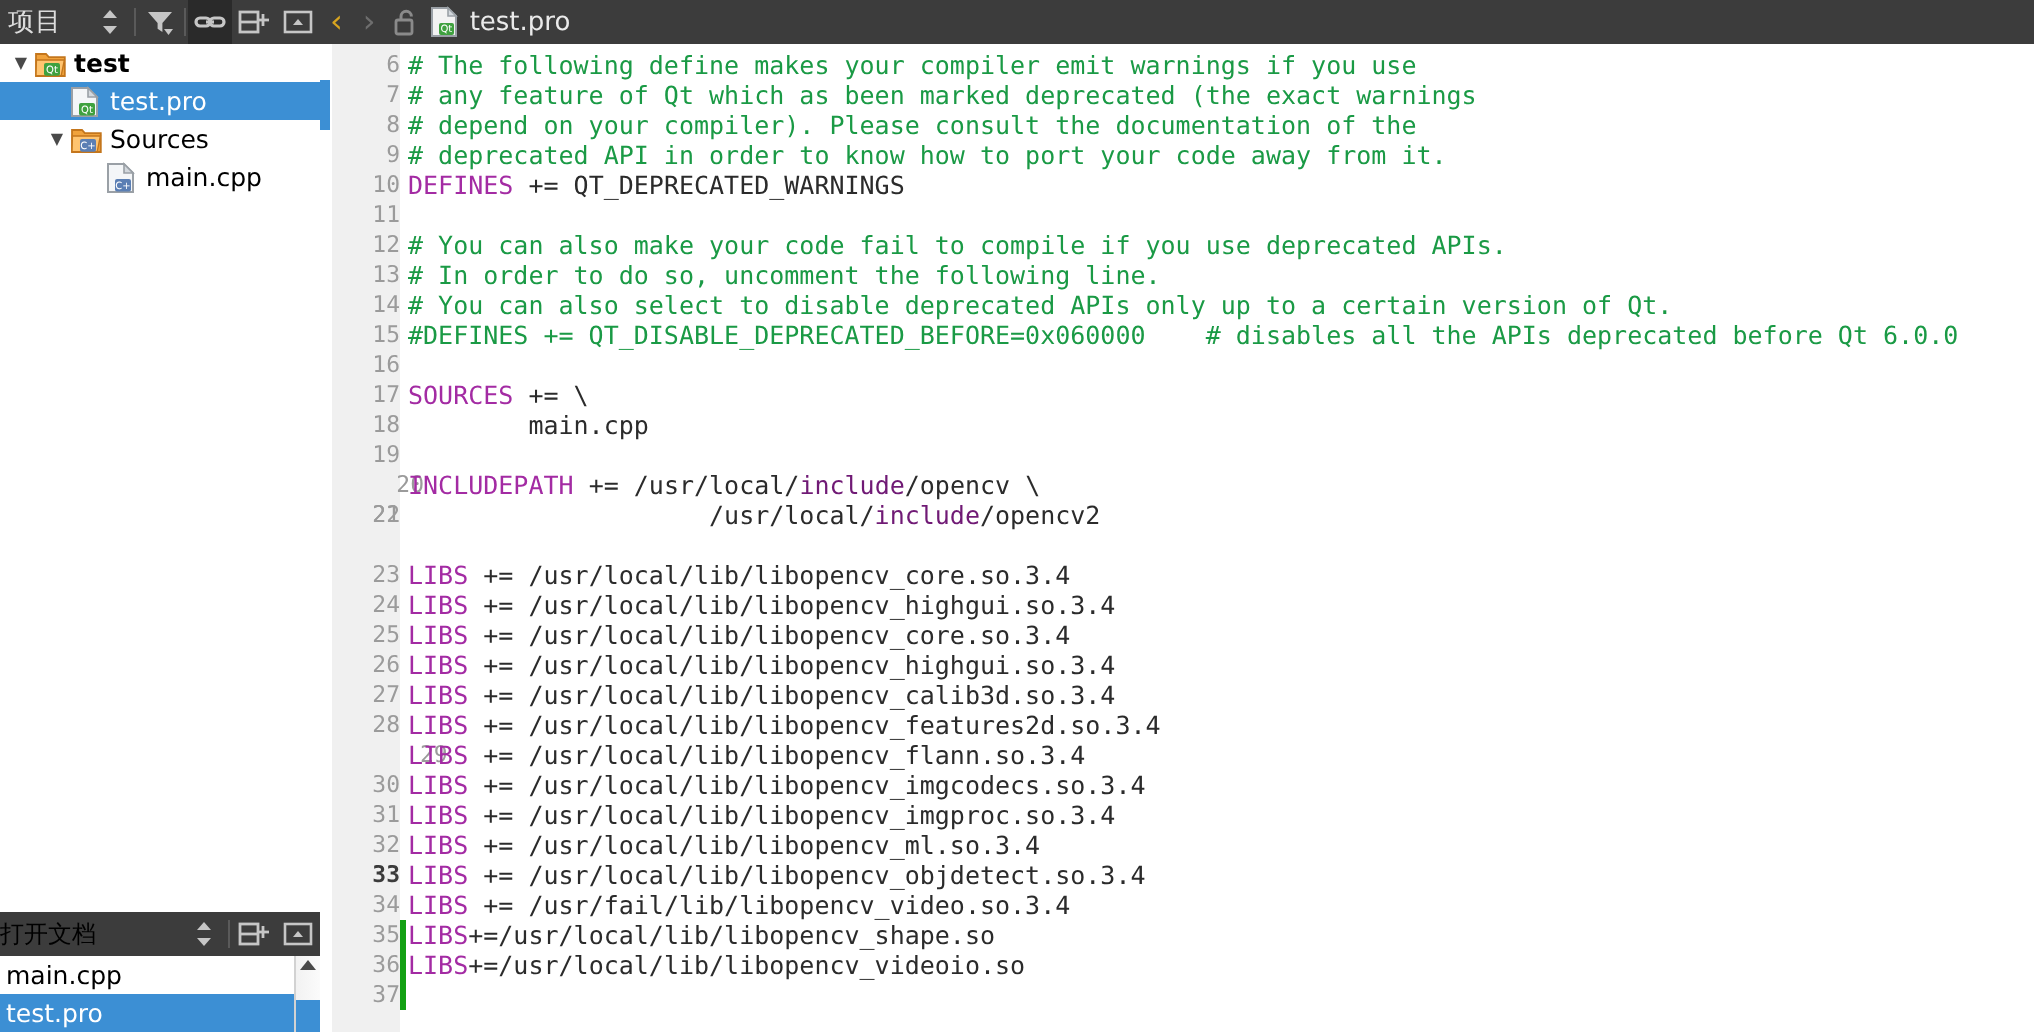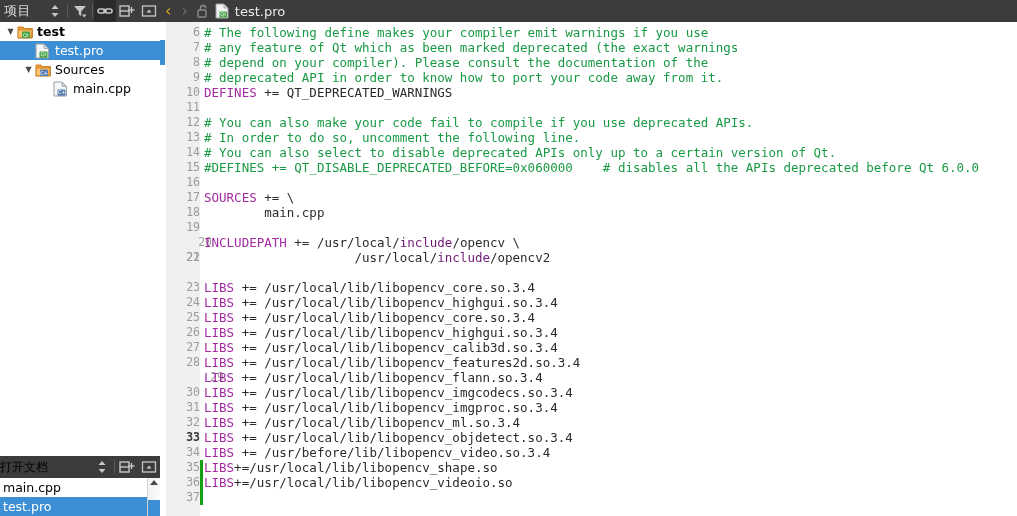--- a/index.html
+++ b/index.html
@@ -324,21 +324,21 @@
         <div class="cline" style="top: 273px;"><span class="kw">LIBS</span><span class="op"> += /usr/local/lib/libopencv_highgui.so.3.4</span></div>
         <div class="cline" style="top: 288px;"><span class="kw">LIBS</span><span class="op"> += /usr/local/lib/libopencv_core.so.3.4</span></div>
         <div class="cline" style="top: 303px;"><span class="kw">LIBS</span><span class="op"> += /usr/local/lib/libopencv_highgui.so.3.4</span></div>
         <div class="cline" style="top: 318px;"><span class="kw">LIBS</span><span class="op"> += /usr/local/lib/libopencv_calib3d.so.3.4</span></div>
         <div class="cline" style="top: 333px;"><span class="kw">LIBS</span><span class="op"> += /usr/local/lib/libopencv_features2d.so.3.4</span></div>
         <div class="cline" style="top: 348px;"><span class="kw">LIBS</span><span class="op"> += /usr/local/lib/libopencv_flann.so.3.4</span></div>
         <div class="cline" style="top: 363px;"><span class="kw">LIBS</span><span class="op"> += /usr/local/lib/libopencv_imgcodecs.so.3.4</span></div>
         <div class="cline" style="top: 378px;"><span class="kw">LIBS</span><span class="op"> += /usr/local/lib/libopencv_imgproc.so.3.4</span></div>
         <div class="cline" style="top: 393px;"><span class="kw">LIBS</span><span class="op"> += /usr/local/lib/libopencv_ml.so.3.4</span></div>
         <div class="cline" style="top: 408px;"><span class="kw">LIBS</span><span class="op"> += /usr/local/lib/libopencv_objdetect.so.3.4</span></div>
-        <div class="cline" style="top: 423px;"><span class="kw">LIBS</span><span class="op"> += /usr/before/lib/libopencv_video.so.3.4</span></div>
+        <div class="cline" style="top: 423px;"><span class="kw">LIBS</span><span class="op"> += /usr/fail/lib/libopencv_video.so.3.4</span></div>
         <div class="cline" style="top: 438px;"><span class="kw">LIBS</span><span class="op">+=/usr/local/lib/libopencv_shape.so</span></div>
         <div class="cline" style="top: 453px;"><span class="kw">LIBS</span><span class="op">+=/usr/local/lib/libopencv_videoio.so</span></div>
         <div class="cline" style="top: 468px;"></div>
       </div>
   <div class="chgbar" style="top: 438px; height: 15px;"></div>
       <div class="chgbar" style="top: 453px; height: 15px;"></div>
       <div class="chgbar" style="top: 468px; height: 15px;"></div>
     </div>
 
 </div>

